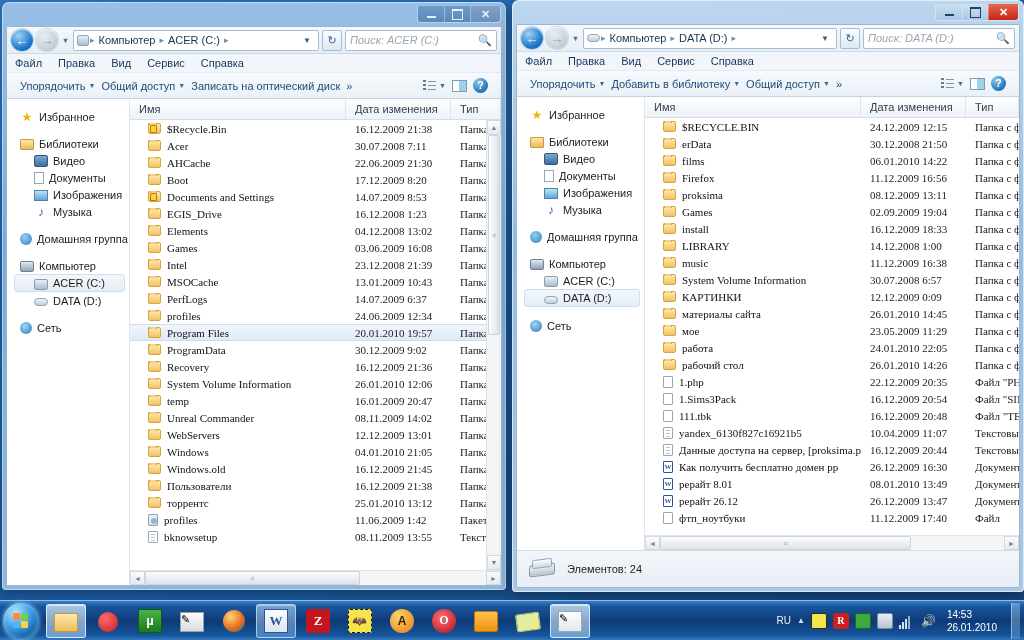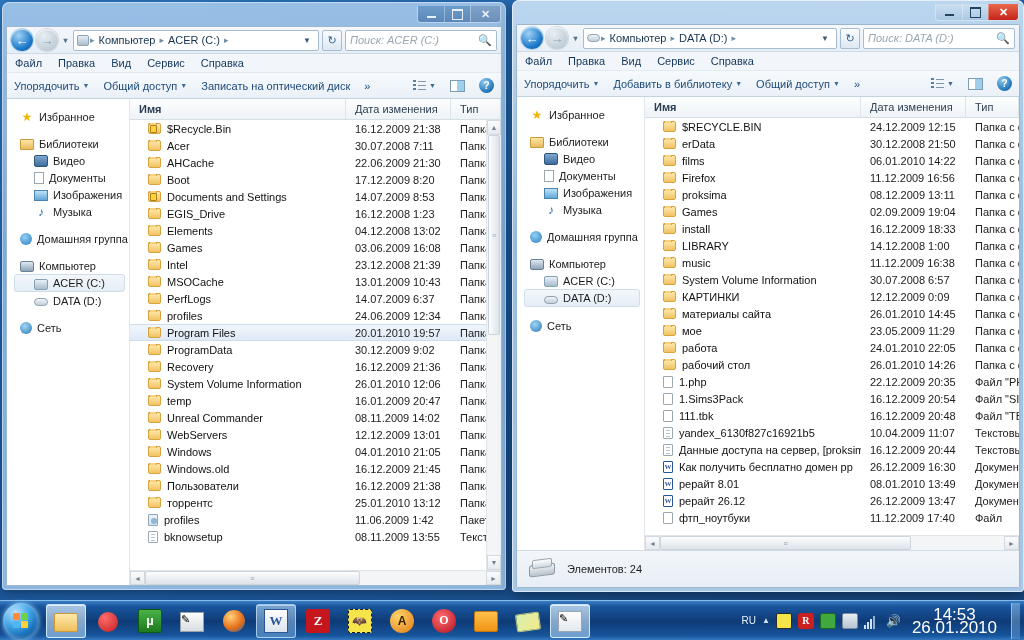--- a/index.html
+++ b/index.html
@@ -77,21 +77,21 @@
   .searchbox .mag { color:#4a7aa5; font-size:11px; }
 
   
   .menubar { height:19px; background:#f2f6fa; display:flex; align-items:center;
              padding:0 8px; gap:16px; font-size:11px; color:#13365c;
              border-bottom:1px solid #e2eaf2; }
   .menubar span { white-space:nowrap; }
 
   
   .cmdbar { height:26px; background:linear-gradient(180deg,#f7fafd,#e9f0f7);
-            display:flex; align-items:center; padding:0 7px; gap:14px;
+            display:flex; align-items:center; padding:0 13px; gap:6px;
             border-bottom:1px solid #c3d2df; font-size:11px; color:#1d4b7a; }
   .cmdbar .ci { display:flex; align-items:center; gap:3px; white-space:nowrap; }
   .cmdbar .ci .v { font-size:7px; color:#3c6a95; }
   .cmdbar .spacer { flex:1; }
   .viewicon { width:13px; height:11px; position:relative; }
   .viewicon i { position:absolute; left:0; width:3px; height:2px; background:#5a7f9e; display:block; }
   .viewicon b { position:absolute; left:5px; width:8px; height:1px; background:#7e97ad; display:block; }
   .panebtn { width:15px; height:12px; border:1px solid #7d9cb6; display:flex; }
   .panebtn s { display:block; width:6px; background:#fff; }
   .panebtn u { display:block; flex:1; background:#9fd0ea; }
@@ -116,25 +116,25 @@
   .nrow.gap { margin-top:10px; }
   .ico { width:14px; height:14px; flex:none; position:relative; }
 
   
   .listwrap { flex:1; display:flex; flex-direction:column; background:#fff; overflow:hidden; }
   .colhdr { height:21px; background:linear-gradient(180deg,#fdfefe,#eef3f8);
             border-bottom:1px solid #d6dee6; display:flex; align-items:center;
             font-size:11px; color:#2c3e50; position:relative; flex:none; }
   .colhdr .ch { padding-left:9px; border-right:1px solid #dde4eb; height:100%;
                 display:flex; align-items:center; white-space:nowrap; overflow:hidden; }
-  .ch.c-name { width:216px;font-weight:bold; }
+  .ch.c-name { width:216px; }
   .ch.c-date { width:105px; }
   .ch.c-type { flex:1; }
   .rows { flex:1; overflow:hidden; position:relative; }
-  .frow { height:17px; display:flex; align-items:center; font-size:11px; color:#111; }
+  .frow { height:17px; display:flex; align-items:center; font-size:11px; color:#111;font-family:Liberation Serif, serif; }
   .frow.sel { background:linear-gradient(180deg,#f0f6fc,#dfeaf7);
               border-top:1px solid #cdddec; border-bottom:1px solid #cdddec; height:17px;}
   .cell { padding-left:9px; white-space:nowrap; overflow:hidden; }
   .cell.c-name { width:216px; display:flex; align-items:center; gap:6px; padding-left:18px; }
   .cell.c-date { width:105px; color:#222; }
   .cell.c-type { flex:1; color:#222; }
 
   
   .folder { width:13px; height:11px; flex:none; position:relative;
             background:linear-gradient(180deg,#ffe9ad,#f0c364);
@@ -207,21 +207,21 @@
                border:1px solid rgba(190,225,250,.75);
                box-shadow:inset 0 1px 0 rgba(255,255,255,.45); }
   .tbtn.pressed { background:linear-gradient(180deg,rgba(225,240,253,.72),rgba(178,216,246,.55));
                border:1px solid rgba(215,238,255,.9);
                box-shadow:inset 0 1px 0 rgba(255,255,255,.6); }
   .tico { width:24px; height:24px; position:relative; }
   .tray { margin-left:auto; display:flex; align-items:center; gap:6px; padding-right:4px; }
   .traylang { color:#e7f2fc; font-size:10px; }
   .trayarrow { color:#cfe4f6; font-size:8px; }
   .trayico { width:16px; height:16px; position:relative; }
-  .clock { color:#fff; font-size:17px; text-align:center; line-height:13px;
+  .clock { color:#fff; font-size:10px; line-height:13px;
            padding:0 6px 0 4px; }
   .showdesk { width:9px; height:36px; margin-left:2px;
               background:linear-gradient(180deg,rgba(175,215,248,.45),rgba(120,175,225,.35));
               border-left:1px solid rgba(190,225,250,.6); }
 </style>
 </head>
 <body>
 
 <div class="win inactive" id="win-left">
   <div class="titlebar">

